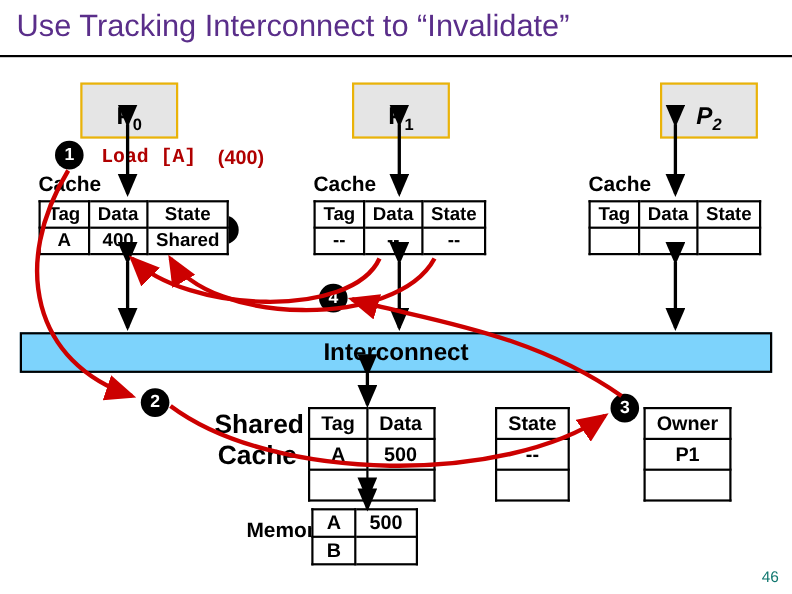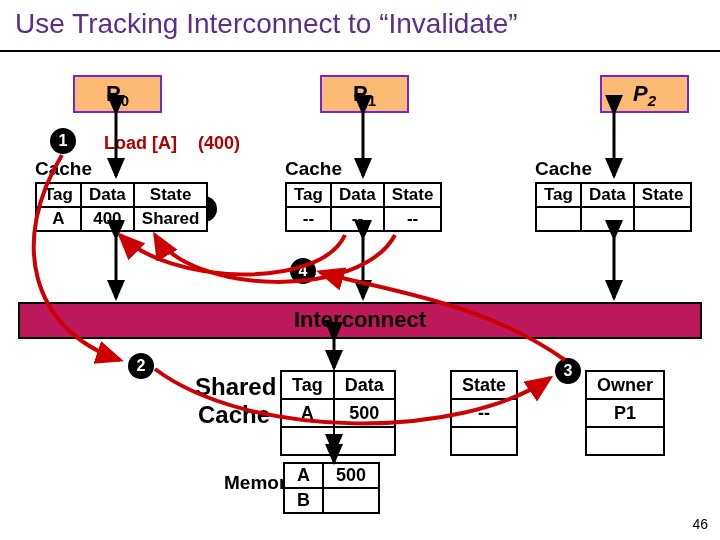--- a/index.html
+++ b/index.html
@@ -21,26 +21,26 @@
   }
   .title-underline {
     position: absolute;
     left: 0;
     top: 50px;
     width: 720px;
     border-top: 2px solid #000;
   }
   .proc {
     position: absolute;
-    border: 2px solid #6d28d9;
+    border: 2px solid #eab308;
     font-size: 22px;
     font-weight: bold;
     text-align: center;
-    padding: 4px 0 2px 0;
-    background: #fdba74;
+    padding: 16px 0 2px 0;
+    background: #e5e5e5;
   }
   .proc sub { font-size: 15px; font-weight: bold; }
   .cache-label {
     position: absolute;
     font-size: 19px;
     font-weight: bold;
   }
   table.cache {
     position: absolute;
     border-collapse: collapse;
@@ -76,21 +76,21 @@
   .interconnect {
     position: absolute;
     left: 18px;
     top: 302px;
     width: 680px;
     border: 2px solid #000;
     font-size: 22px;
     font-weight: bold;
     text-align: center;
     padding: 3px 0 4px 0;
-    background: #be185d;
+    background: #7dd3fc;
   }
   .sc-label {
     position: absolute;
     font-size: 24px;
     font-weight: bold;
     text-align: right;
   }
   .mem-label {
     position: absolute;
     font-size: 19px;
@@ -120,21 +120,21 @@
     padding: 1px 12px;
     font-weight: bold;
     text-align: center;
     height: 20px;
   }
   .slide-num {
     position: absolute;
     right: 12px;
     bottom: 8px;
     font-size: 14px;
-    color: #000000;
+    color: #0f766e;
   }
   svg.arrows {
     position: absolute;
     left: 0; top: 0;
     width: 720px;
     height: 540px;
     pointer-events: none;
   }
 </style>
 </head>
@@ -146,21 +146,21 @@
 <div class="proc" style="left:73px; top:75px; width:85px;"><span>P</span><sub>0</sub></div>
 <div class="proc" style="left:320px; top:75px; width:85px;"><span>P</span><sub>1</sub></div>
 <div class="proc" style="left:600px; top:75px; width:85px;font-style:italic;"><span>P</span><sub>2</sub></div>
 
 <div class="circle" style="left:50px; top:128px;">1</div>
 <div class="circle" style="left:128px; top:353px;">2</div>
 <div class="circle" style="left:555px; top:358px;">3</div>
 <div class="circle" style="left:290px; top:258px;">4</div>
 <div class="circle" style="left:191px; top:196px;">5</div>
 
-<div class="op-label" style="left:104px; top:133px;">Load [A]</div>
+<div class="op-label" style="left:92px; top:133px;font-family:Liberation Mono, monospace;">Load [A]</div>
 <div class="op-label" style="left:186px; top:133px;margin-left:12px;">(400)</div>
 
 <div class="cache-label" style="left:35px; top:158px;">Cache</div>
 <table class="cache" style="left:35px; top:182px;">
   <tbody>
       <tr>
         <th>Tag</th>
         <th>Data</th>
         <th>State</th>
       </tr>

